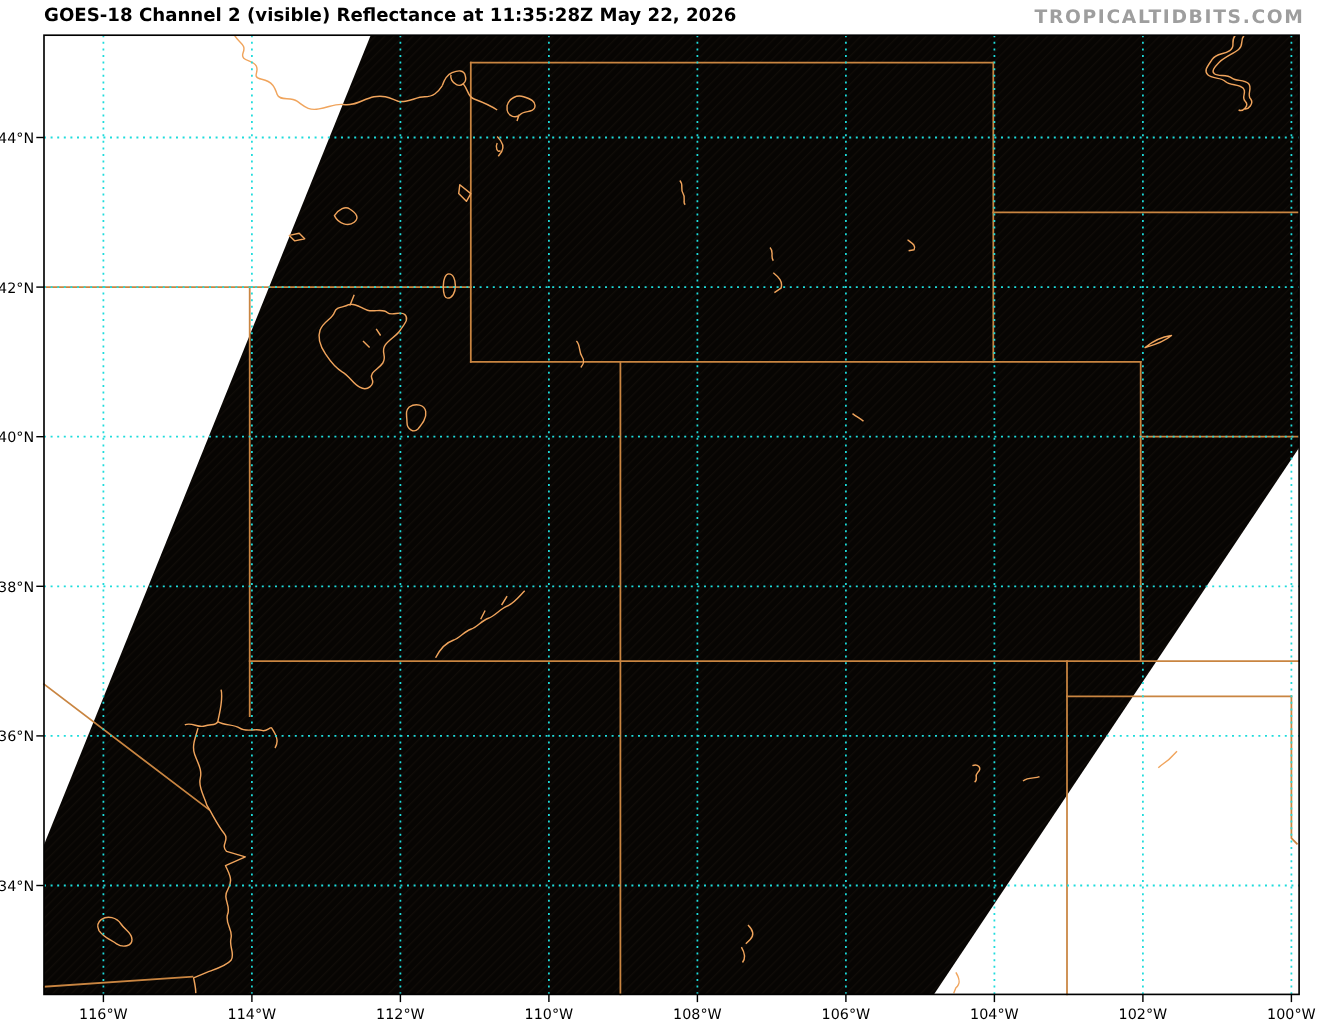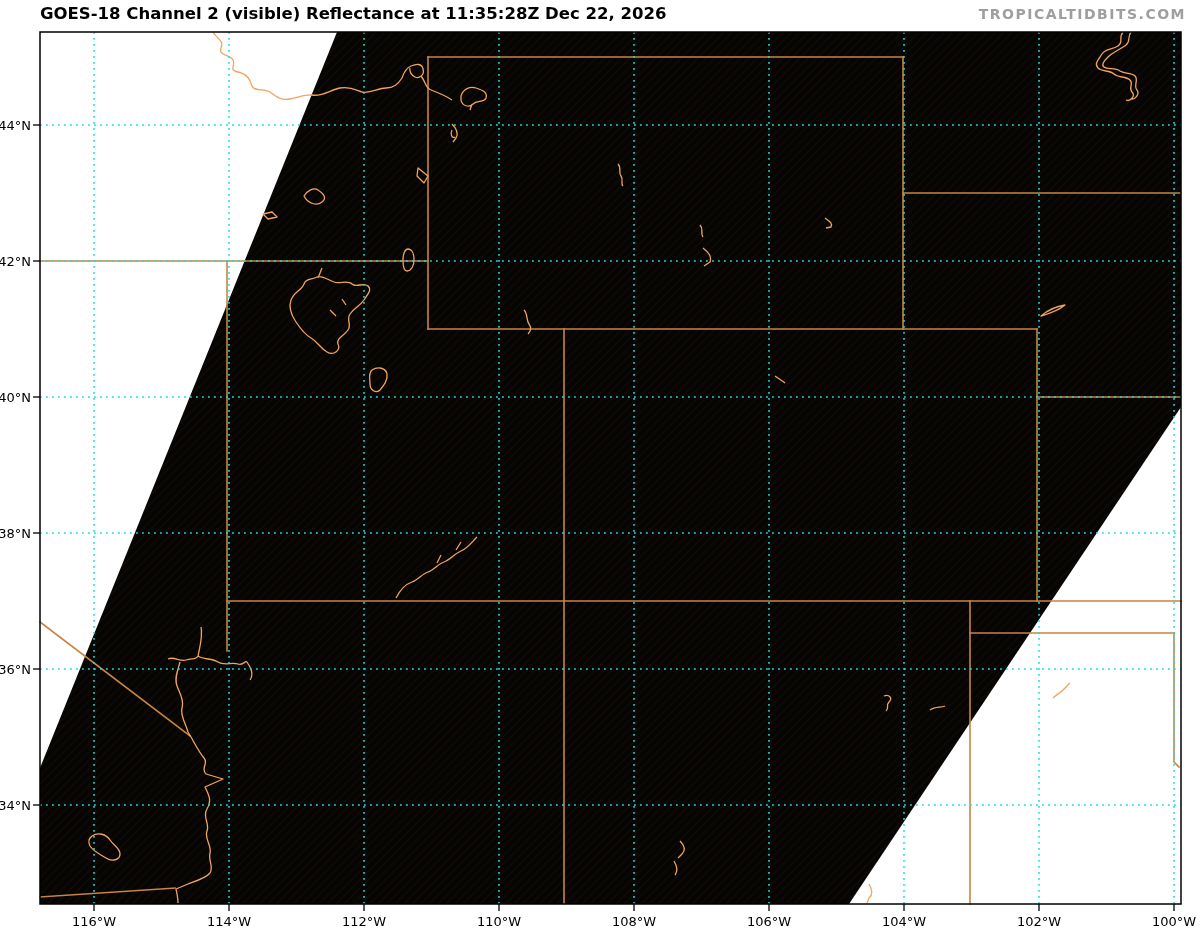--- a/index.html
+++ b/index.html
@@ -1,28 +1,28 @@
 <!DOCTYPE html>
 <html><head>
 <meta charset="utf-8">
 <style>
   html,body{margin:0;padding:0;background:#ffffff;}
   .fig{position:relative;width:1200px;height:929px;background:#ffffff;
        font-family:"DejaVu Sans","Liberation Sans",sans-serif;overflow:hidden;}
   .title{position:absolute;left:40px;top:4px;font-size:16.5px;font-weight:bold;color:#000;white-space:nowrap;}
-  .watermark{position:absolute;right:14px;top:6px;font-size:14px;font-weight:bold;color:#9e9e9e;
+  .watermark{position:absolute;right:14px;top:6px;font-size:17px;font-weight:bold;color:#9e9e9e;
              letter-spacing:1.5px;white-space:nowrap;}
   svg text{font-family:"DejaVu Sans","Liberation Sans",sans-serif;font-size:13px;fill:#000;}
 </style>
 </head>
 <body>
 
 <div class="fig">
 
-  <div class="title">GOES-18 Channel 2 (visible) Reflectance at 11:35:28Z Dec 22, 2026</div>
+  <div class="title">GOES-18 Channel 2 (visible) Reflectance at 11:35:28Z May 22, 2026</div>
   <div class="watermark">TROPICALTIDBITS.COM</div>
 
   <svg width="1200" height="929" viewBox="0 0 1200 929" style="position:absolute;left:0;top:0;">
     <defs>
       <pattern id="scanTex" width="6" height="6" patternTransform="rotate(45)" patternUnits="userSpaceOnUse">
         <rect width="6" height="6" fill="#070503"></rect>
         <rect width="1.2" height="6" fill="#100c08"></rect>
       </pattern>
     </defs>
 

